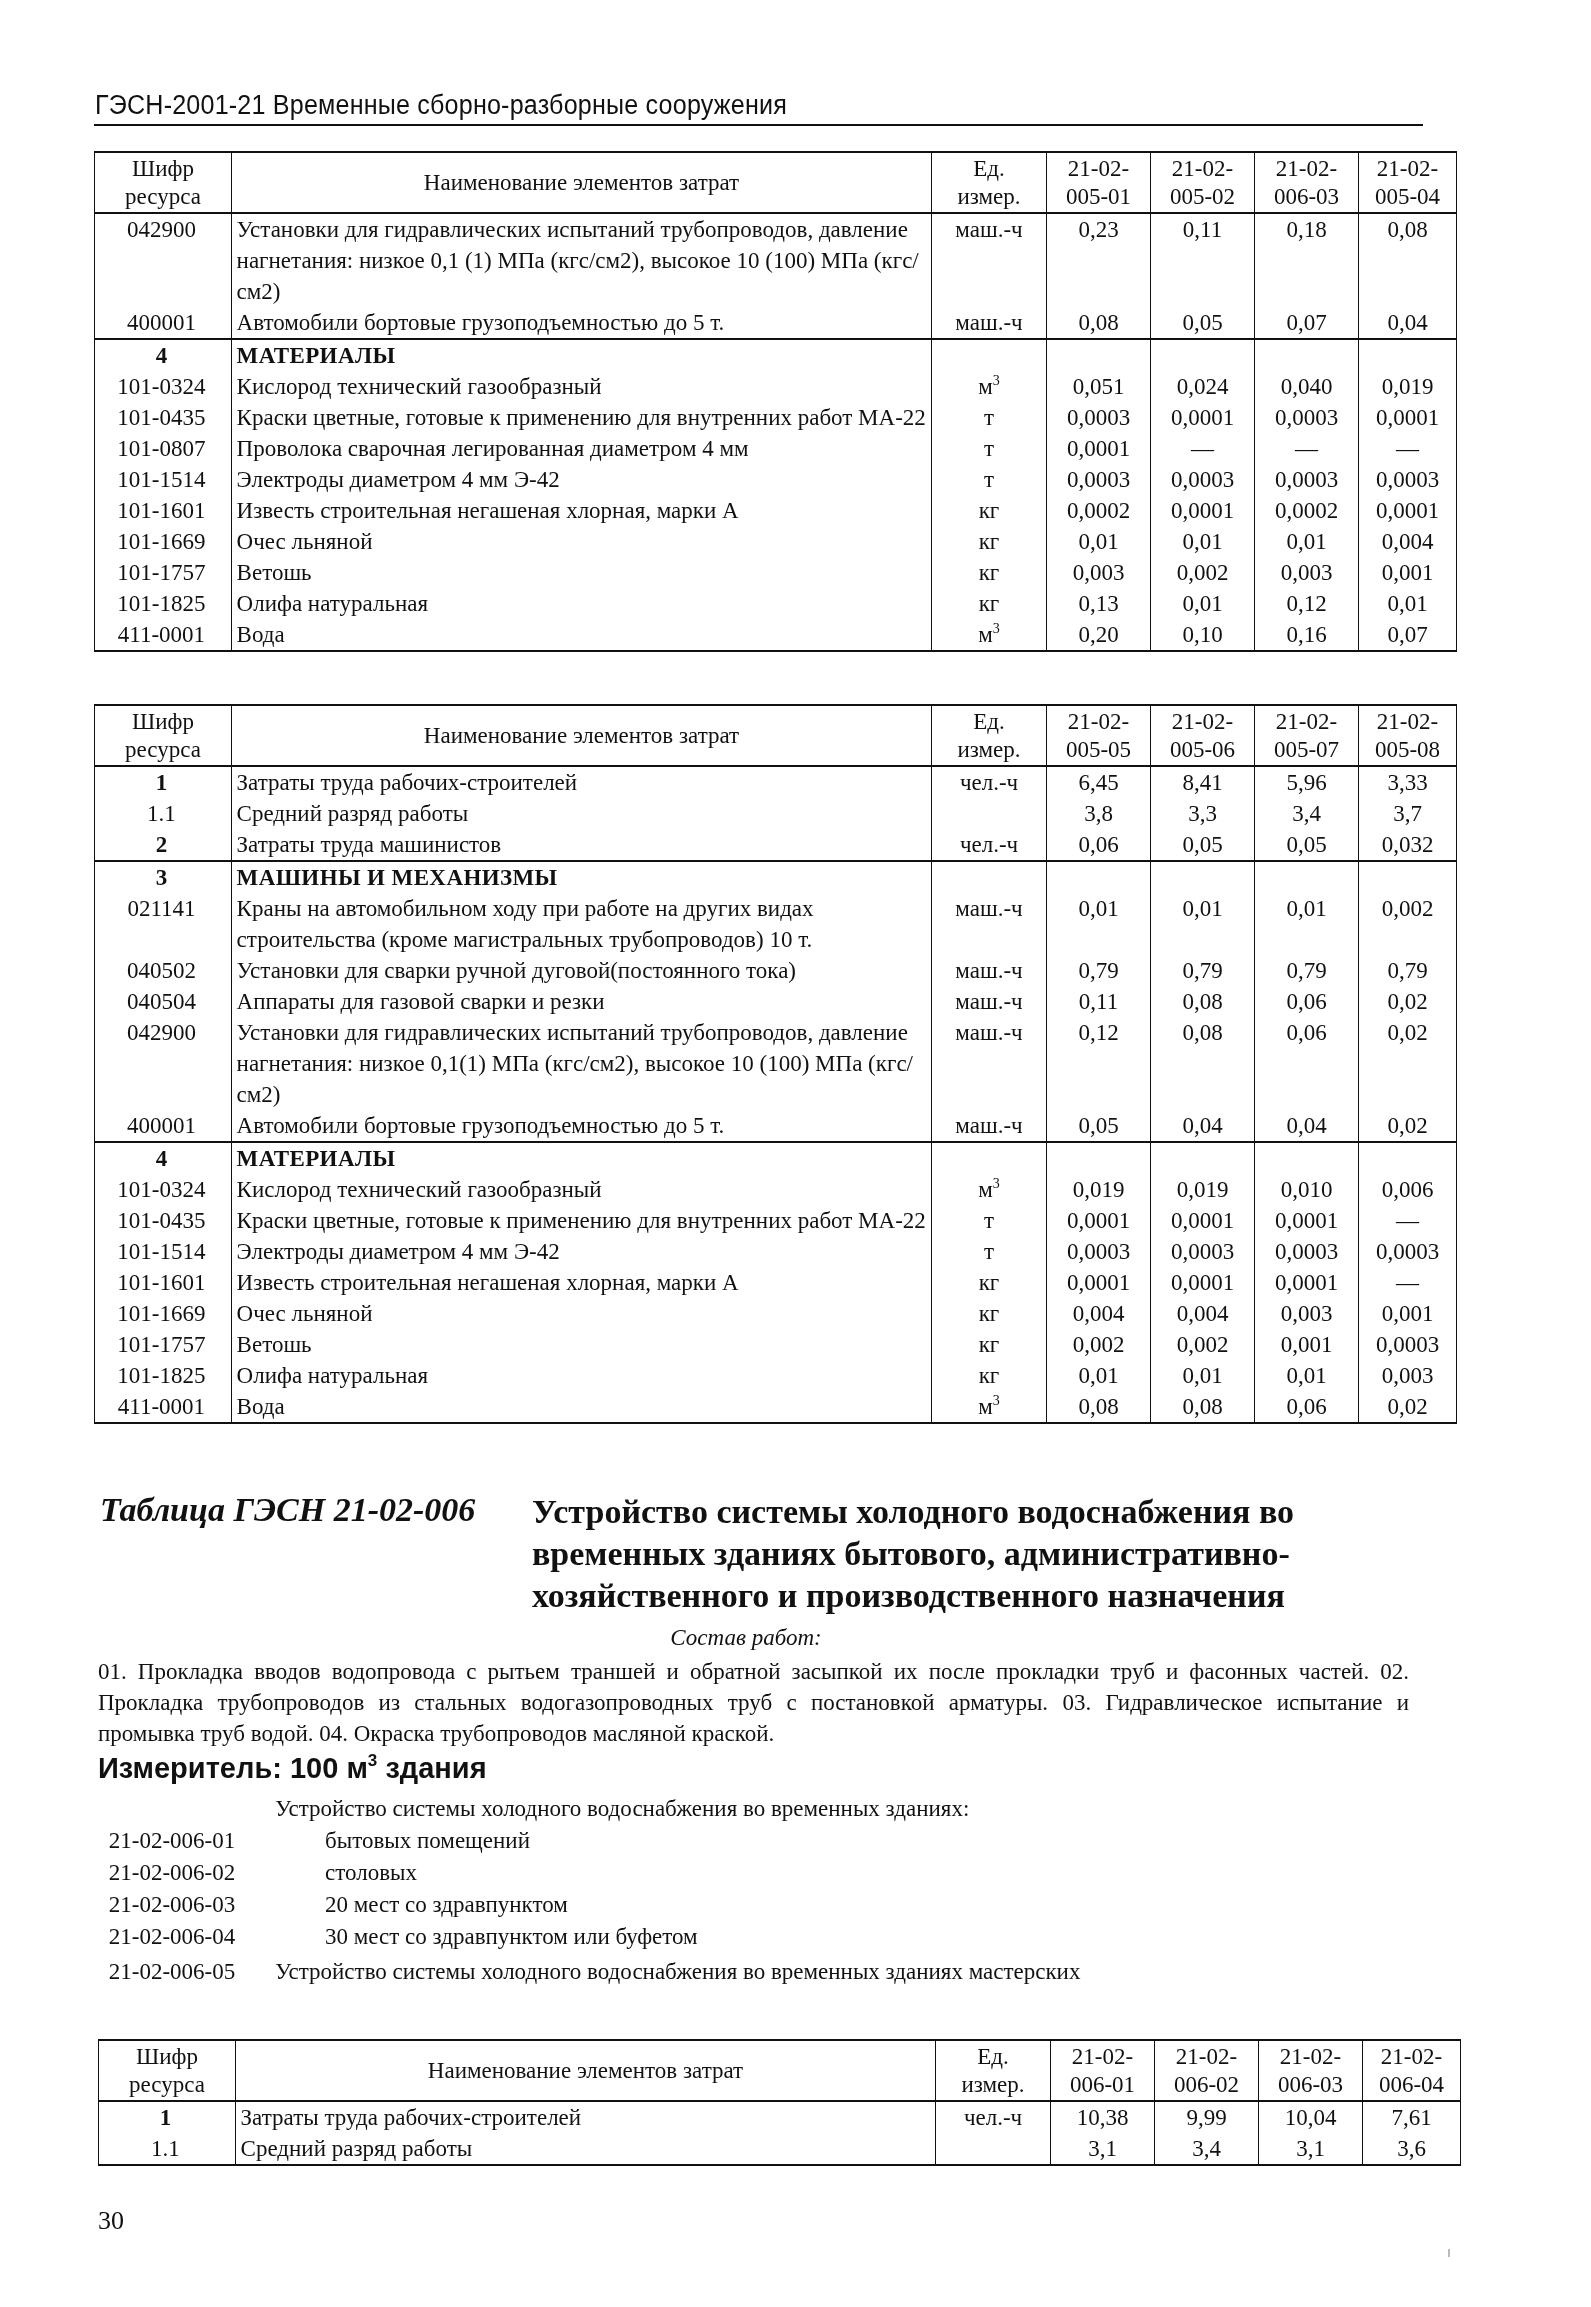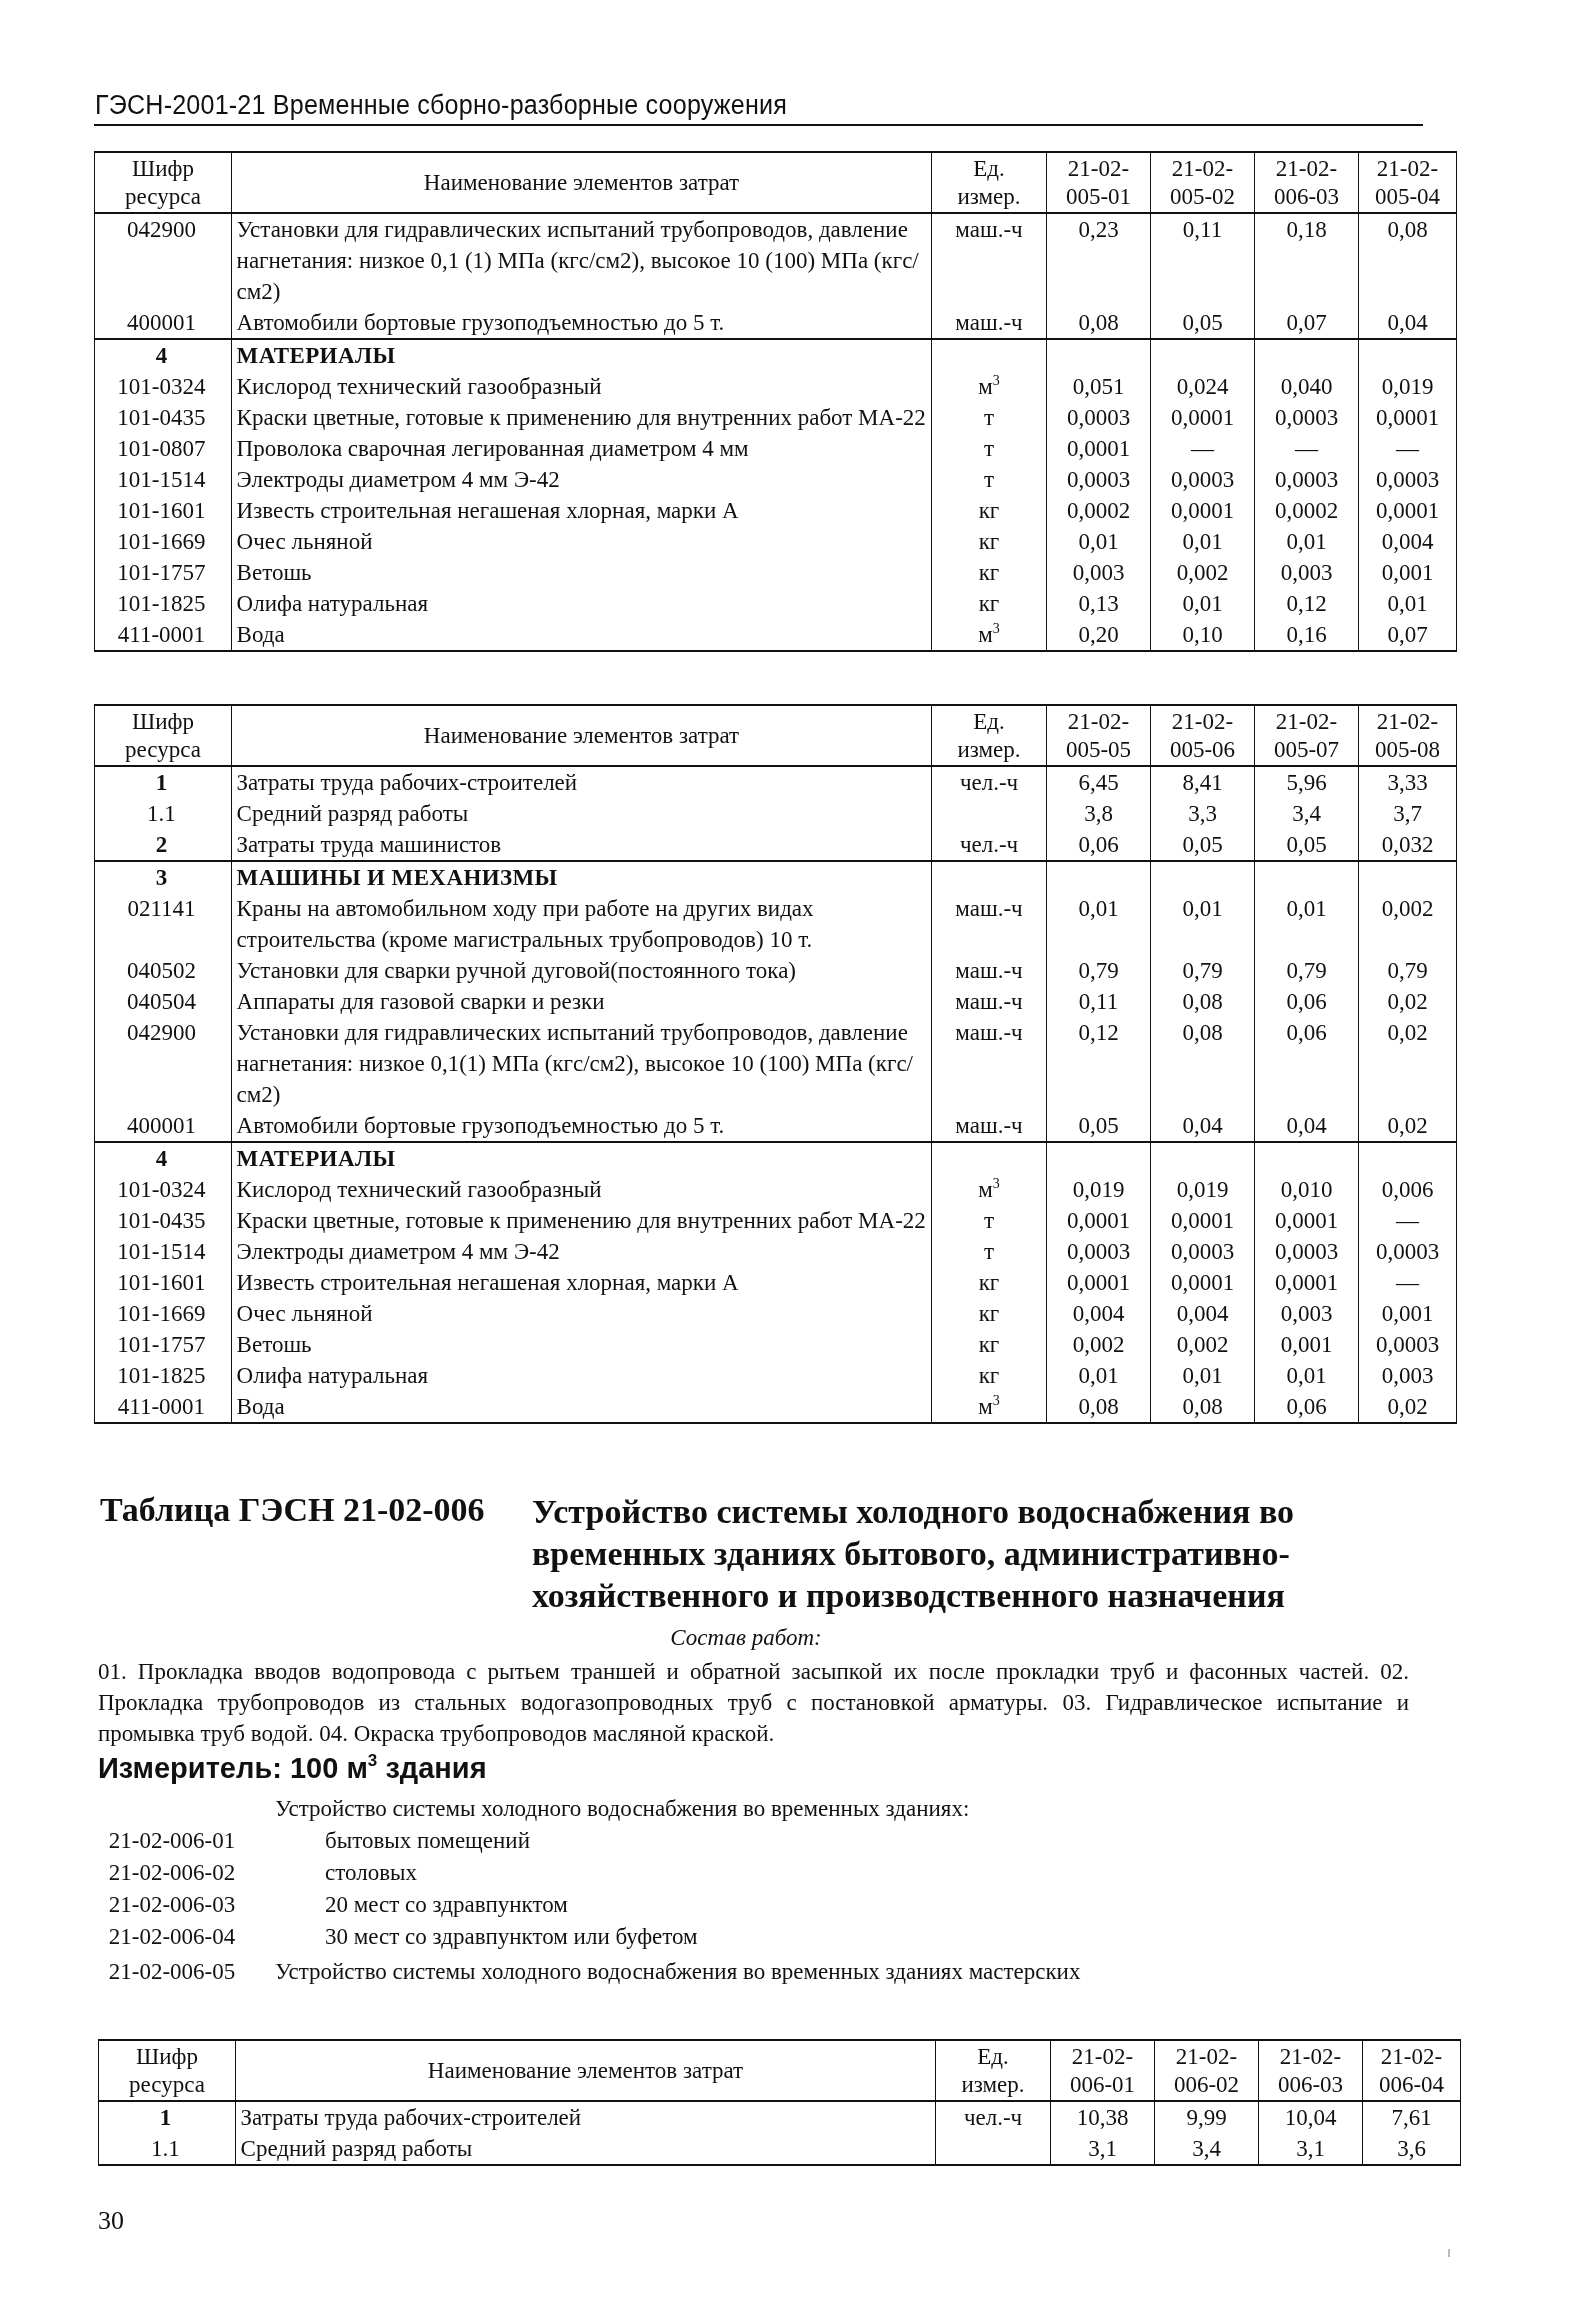--- a/index.html
+++ b/index.html
@@ -41,21 +41,21 @@
   table.norm tbody tr.bold td.code, table.norm tbody tr.heading td { font-weight: bold; }
   table.norm tbody tr.heading td.name { font-weight: bold; letter-spacing: 0.4px; }
   table.norm tbody td.code.bold { font-weight: bold; }
   sup { font-size: 14px; line-height: 0; vertical-align: 9.2px; }
 
   .t1 { left: 94px; top: 151px; width: 1362px; }
   .t2 { left: 94px; top: 704px; width: 1362px; }
   .t3 { left: 98px; top: 2039px; width: 1362px; }
 
   
-  .tbl-title { left: 100px; top: 1491px; font-size: 34px; font-weight: bold; white-space: nowrap; }
+  .tbl-title { left: 100px; top: 1491px; font-size: 34px; font-weight: bold; white-space: nowrap; font-style: italic; }
   .tbl-desc { left: 532px; top: 1491px; width: 861px; font-size: 34px; font-weight: bold; line-height: 42px; }
   .composition { left: 0; width: 1492px; top: 1625px; text-align: center; font-size: 23px; font-style: italic; }
   .works { left: 98px; top: 1656px; width: 1311px; font-size: 23px; line-height: 31px; text-align: justify; }
   .measure { left: 98px; top: 1752px; font-size: 29px; font-weight: bold; font-family: "Liberation Sans", "DejaVu Sans", sans-serif; white-space: nowrap; }
   .measure sup { font-size: 17px; vertical-align: 12.3px; }
 
   .variants { left: 98px; top: 1793px; width: 1384px; font-size: 23px; line-height: 32px; }
   .variant-row { position: relative; height: 32px; white-space: nowrap; }
   .variant-row .vcode { position: absolute; left: 10.8px; }
   .variant-row .vtext { position: absolute; left: 227px; }

